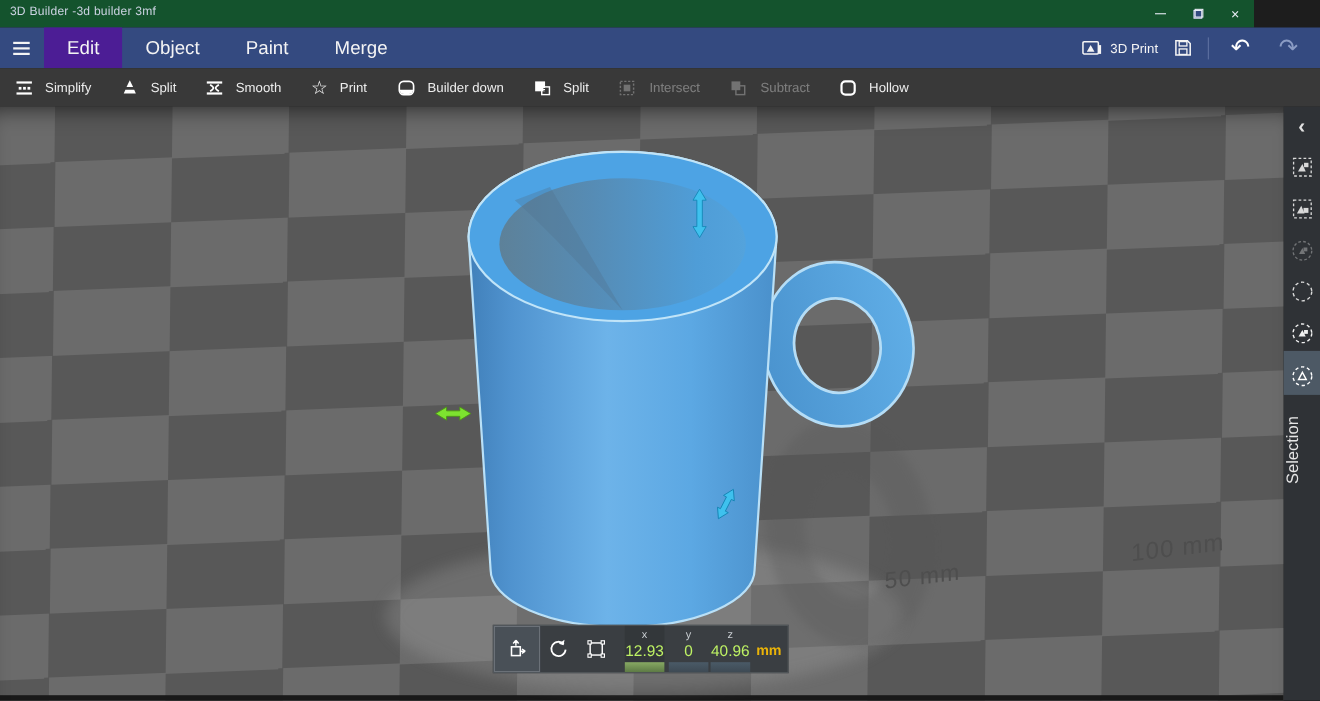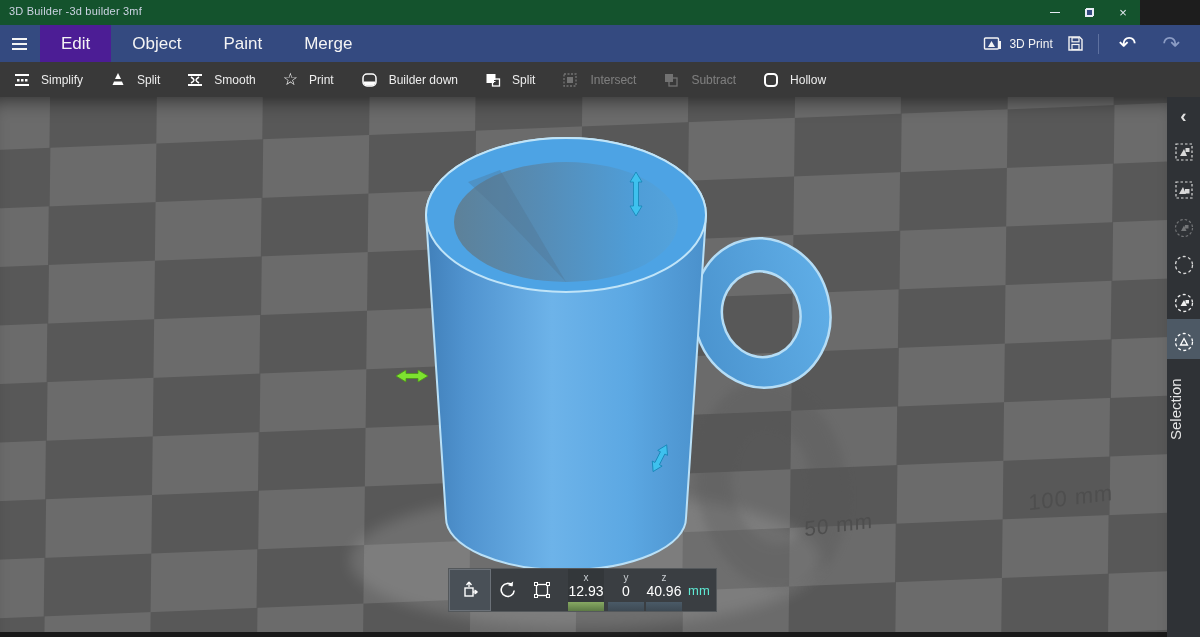--- a/index.html
+++ b/index.html
@@ -70,29 +70,29 @@
               writing-mode:vertical-rl; transform:rotate(180deg); }
   .dimmed { opacity:.4; }
 
   
   .tbar { position:absolute; left:448px; top:471px; width:269px; height:44px;
           background:#3a3e42; border:1px solid #54585b; display:flex; align-items:stretch; }
   .tbtn { width:36px; display:flex; align-items:center; justify-content:center; color:#fff; }
   .tbtn.selected { width:44px; background:#495057; border:1px solid #6b7178; }
   .tfield { width:38px; display:flex; flex-direction:column; align-items:stretch; }
   .tfield .axis { height:13px; text-align:center; font-size:10px; color:#c9ced2; padding-top:3px; }
-  .tfield .val  { flex:1; text-align:center; font-size:14px; color:#ffffff; padding-top:1px; }
+  .tfield .val  { flex:1; text-align:center; font-size:14px; color:#bef264; padding-top:1px; }
   .tfield .bar  { height:9px; }
   .bar-x { background:linear-gradient(#87a963,#5d7a45); }
   .bar-yz { background:linear-gradient(#4a5a67,#3e4a54); }
   .tfield.fx { background:#33373a; margin-left:9px; }
   .tfield.fy { margin-left:4px; }
   .tfield.fz { margin-left:2px; }
   .tunit { display:flex; align-items:center; justify-content:center; width:36px;
-           font-size:13px; color:#5eead4; }
+           font-size:13px; color:#eab308;font-weight:bold; }
 </style>
 </head>
 <body>
 
 <div class="app">
 
   <div class="titlebar">
     <span class="title">3D Builder -3d builder 3mf</span>
     <div class="wincontrols">
       <span class="winbtn">

